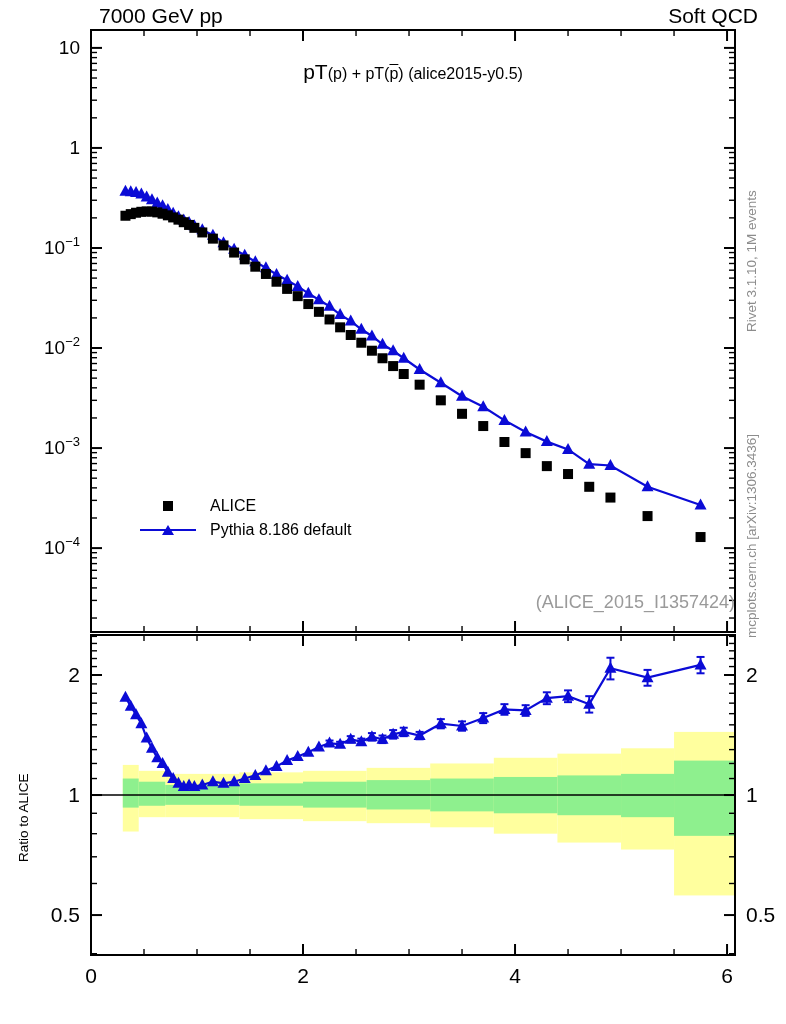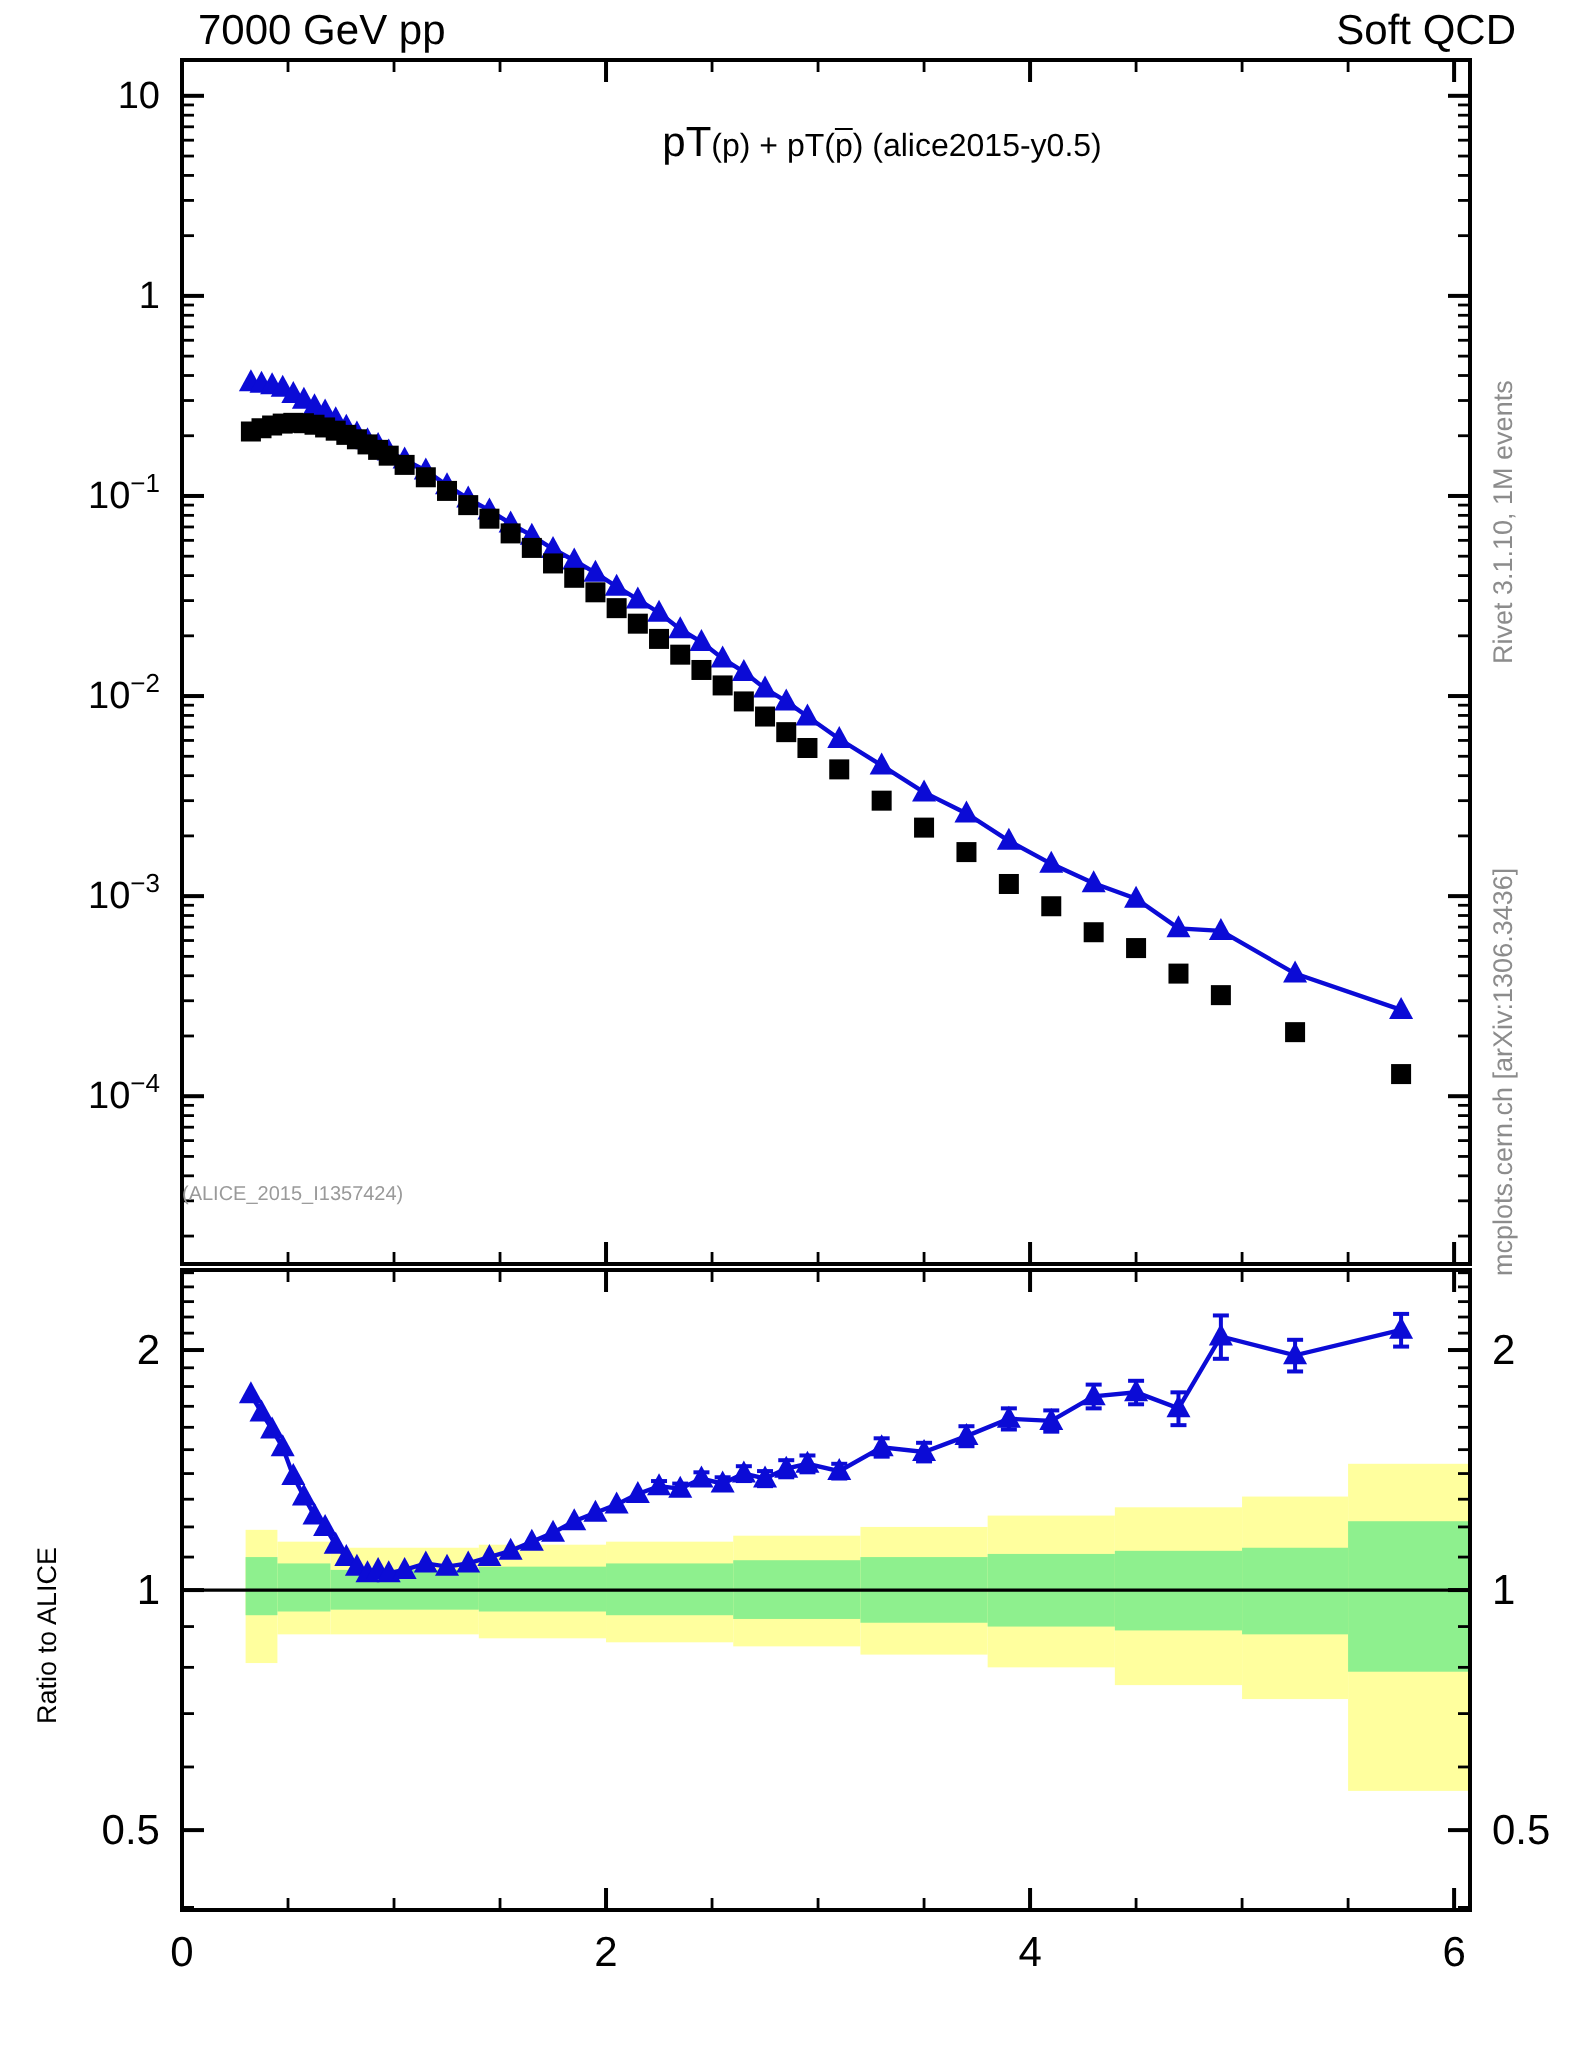--- a/index.html
+++ b/index.html
@@ -2,33 +2,33 @@
 <html><head>
 <meta charset="utf-8">
 <style>
   html,body{margin:0;padding:0;background:#fff;}
   #page{position:relative;width:786px;height:1024px;background:#ffffff;
         font-family:"Liberation Sans", sans-serif;color:#000;overflow:hidden;padding-left:24px;}
   .hdr{position:absolute;top:4px;font-size:21px;white-space:nowrap;}
   #hdr-left{left:99px;}
   #hdr-right{right:52px;}
   #plot-title{position:absolute;left:91px;width:644px;top:60px;text-align:center;
-              font-size:16px;white-space:nowrap;margin-left:28px;}
+              font-size:16px;white-space:nowrap;}
   #plot-title .big{font-size:21px;}
   .overline{text-decoration:overline;}
   #legend{position:absolute;left:140px;top:494px;font-size:16px;}
   .leg-row{display:flex;align-items:center;height:24px;}
   .leg-marker{width:56px;display:flex;align-items:center;justify-content:center;position:relative;}
   .sq{width:10px;height:10px;background:#000;}
   .leg-line{position:absolute;left:0;top:50%;width:56px;height:2px;margin-top:-1px;}
   .tri{width:0;height:0;border-left:6px solid transparent;border-right:6px solid transparent;
        border-bottom:10px solid #0b0bd6;position:relative;}
   .leg-label{margin-left:14px;}
-  #watermark{position:absolute;left:91px;width:644px;top:592px;text-align:left;
-             font-size:10px;color:#9a9a9a;}
+  #watermark{position:absolute;left:91px;width:644px;top:592px;text-align:right;
+             font-size:18px;color:#9a9a9a;}
   .vtext{position:absolute;white-space:nowrap;transform-origin:0 0;transform:rotate(-90deg);
          font-size:13.5px;color:#8c8c8c;}
   #rivet-label{left:744px;top:332px;}
   #mcplots-label{left:744px;top:638px;}
   #ratio-ylabel{position:absolute;white-space:nowrap;transform-origin:0 0;
                 transform:rotate(-90deg);font-size:13.5px;color:#000;left:16px;top:862px;}
   svg{position:absolute;left:0;top:0;}
 </style>
 </head>
 <body>
@@ -501,20 +501,35 @@
         <polygon points="647.5432098765432,671.1346285593518 641.5432098765432,682.1346285593518 653.5432098765432,682.1346285593518" fill="#0b0bd6"></polygon>
         <line x1="700.5473251028807" y1="656.9474221343777" x2="700.5473251028807" y2="673.2947303478002" stroke="#0b0bd6" stroke-width="2"></line>
         <line x1="696.5473251028807" y1="656.9474221343777" x2="704.5473251028807" y2="656.9474221343777" stroke="#0b0bd6" stroke-width="2"></line>
         <line x1="696.5473251028807" y1="673.2947303478002" x2="704.5473251028807" y2="673.2947303478002" stroke="#0b0bd6" stroke-width="2"></line>
         <polygon points="700.5473251028807,658.4282298186944 694.5473251028807,669.4282298186944 706.5473251028807,669.4282298186944" fill="#0b0bd6"></polygon>
       </g>
     </svg>
 
   <div id="plot-title"><span class="big">pT</span><span>(p) + pT(</span><span class="overline">p</span><span>) (alice2015-y0.5)</span></div>
 
+  <div id="legend">
+    <div class="leg-row">
+      <span class="leg-marker">
+          <span class="sq"></span>
+        </span>
+      <span class="leg-label">ALICE</span>
+    </div>
+    <div class="leg-row">
+      <span class="leg-marker">
+        <span class="leg-line" id="leg-line" style="background: rgb(11, 11, 214);"></span>
+          <span class="tri" style="border-bottom-color: rgb(11, 11, 214);"></span>
+      </span>
+      <span class="leg-label">Pythia 8.186 default</span>
+    </div>
+  </div>
 
   <div id="watermark">(ALICE_2015_I1357424)</div>
 
   <div class="vtext" id="rivet-label">Rivet 3.1.10,  1M events</div>
   <div class="vtext" id="mcplots-label">mcplots.cern.ch [arXiv:1306.3436]</div>
   <div id="ratio-ylabel">Ratio to ALICE</div>
 
 </div>
 
 </body></html>

